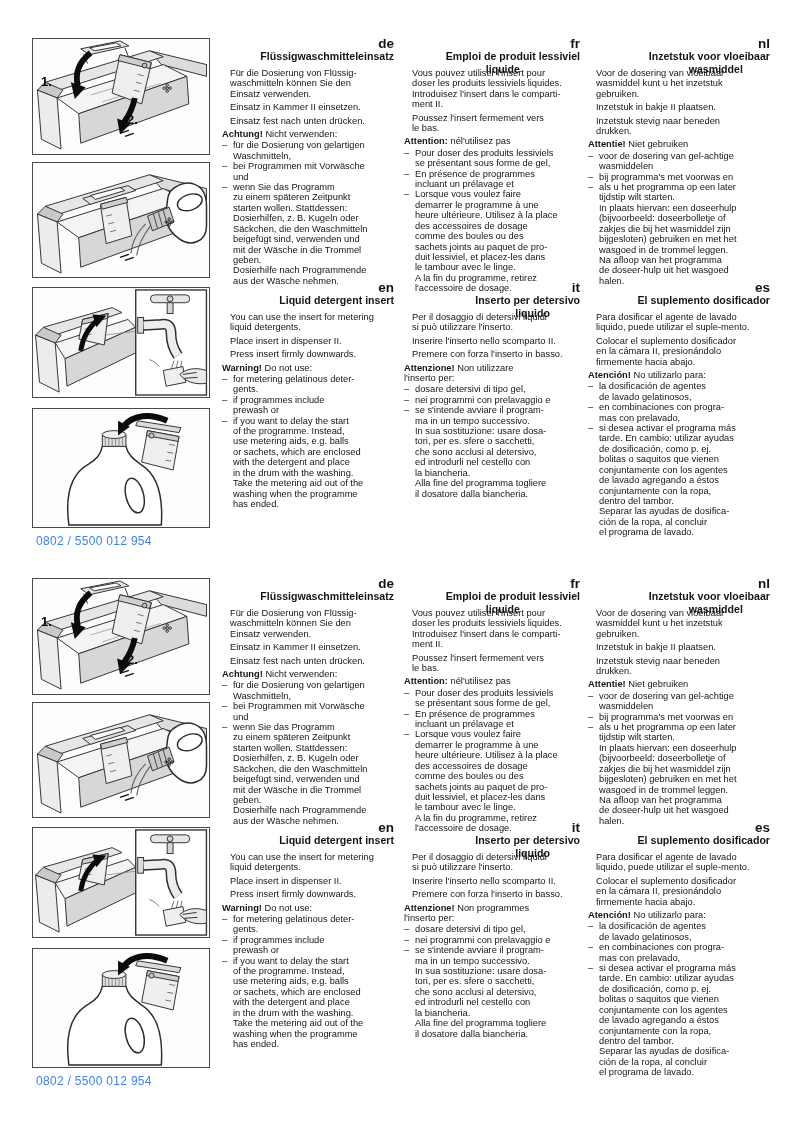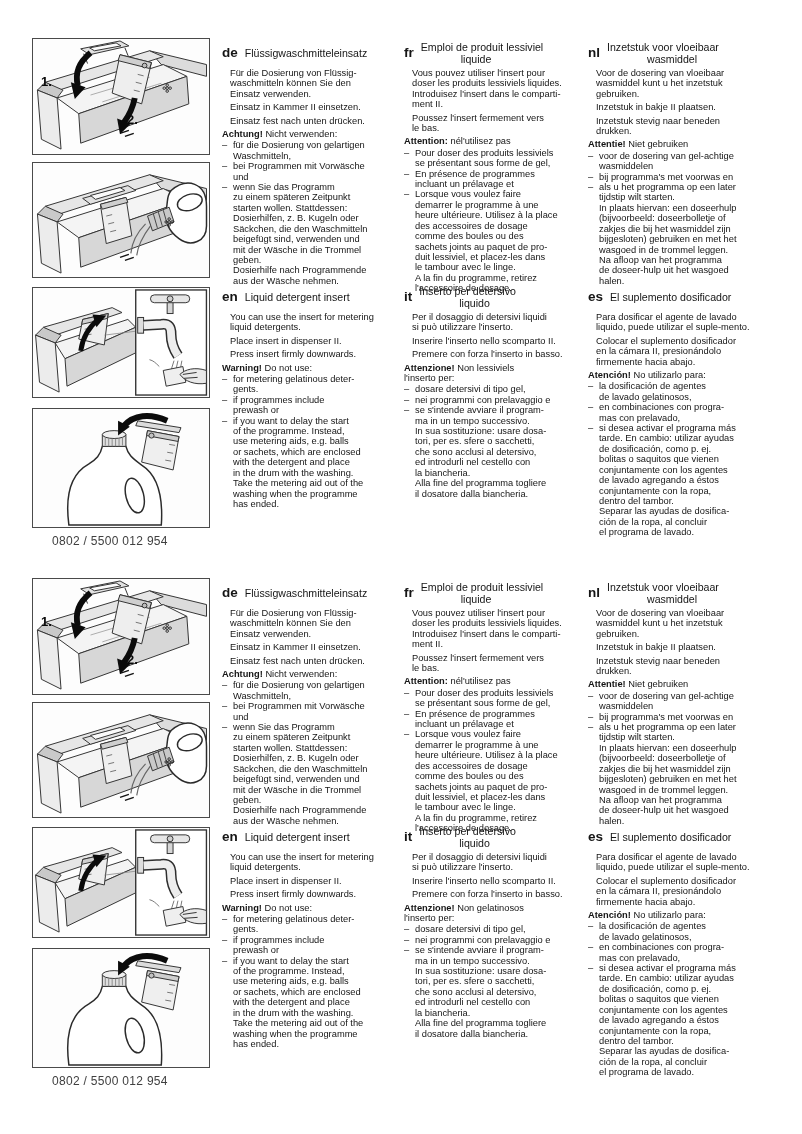--- a/index.html
+++ b/index.html
@@ -21,35 +21,35 @@
   .fig4{top:373px;width:178px;height:120px;}
   .figlabel{position:absolute;font-weight:700;font-size:13px;color:#0a0a0a;line-height:1;}
   .figlabel.l1{left:8px;top:36px;}
   .figlabel.l2{left:94px;top:74px;}
   .lang{position:absolute;}
   .c1{left:222px;width:172px;}
   .c2{left:404px;width:176px;}
   .c3{left:588px;width:182px;}
   .r1{top:3px;}
   .r2{top:247px;}
-  .lhead{height:30px;display:flex;gap:7px;align-items:center;}
+  .lhead{height:30px;display:flex;align-items:flex-end;flex-direction:column;}
   .code{font-weight:700;font-size:13.5px;line-height:12px;}
-  .ltitle{font-weight:400;font-size:10.6px;line-height:12.5px;}
+  .ltitle{font-weight:700;font-size:10.6px;line-height:12.5px;}
   .t1,.t2{display:block;white-space:pre;}
   .t2{margin-left:40px;}
   .t2:empty{display:none;}
   .body{font-size:9.3px;line-height:10.4px;}
   .p{margin:0 8px 3px;white-space:pre;}
   .p:empty{display:none;margin:0;}
   .warn{margin:3px 0 1px;white-space:pre;}
   .warn b{font-weight:700;}
   .li{display:flex;margin:0;}
   .dash{width:11px;flex:0 0 11px;}
   .litext{white-space:pre;flex:1;}
-  .footer{position:absolute;left:36px;top:499px;font-size:12px;letter-spacing:.3px;color:#404040;margin-left:16px;}
+  .footer{position:absolute;left:36px;top:499px;font-size:12px;letter-spacing:.3px;color:#3b82f6;}
 </style>
 </head>
 <body>
 
 <div id="page">
   <section class="half">
 
     <div class="fig fig1">
       <svg viewBox="0 0 178 117">
         <g stroke="#333" stroke-width="1" stroke-linejoin="round">
@@ -405,21 +405,21 @@
         <span class="ltitle">
           <span class="t1">Inserto per detersivo</span>
           <span class="t2">liquido</span>
         </span>
       </div>
       <div class="body">
         <div class="p">Per il dosaggio di detersivi liquidi
 si può utilizzare l'inserto.</div>
         <div class="p">Inserire l'inserto nello scomparto II.</div>
         <div class="p">Premere con forza l'inserto in basso.</div>
-        <div class="warn"><b>Attenzione!</b><span> Non lessiviels
+        <div class="warn"><b>Attenzione!</b><span> Non utilizzare
 l'inserto per:</span></div>
         <div class="li">
             <span class="dash">–</span>
             <span class="litext">dosare detersivi di tipo gel,</span>
           </div>
         <div class="li">
             <span class="dash">–</span>
             <span class="litext">nei programmi con prelavaggio e</span>
           </div>
         <div class="li">
@@ -840,21 +840,21 @@
         <span class="ltitle">
           <span class="t1">Inserto per detersivo</span>
           <span class="t2">liquido</span>
         </span>
       </div>
       <div class="body">
         <div class="p">Per il dosaggio di detersivi liquidi
 si può utilizzare l'inserto.</div>
         <div class="p">Inserire l'inserto nello scomparto II.</div>
         <div class="p">Premere con forza l'inserto in basso.</div>
-        <div class="warn"><b>Attenzione!</b><span> Non gelatinosos
+        <div class="warn"><b>Attenzione!</b><span> Non programmes
 l'inserto per:</span></div>
         <div class="li">
             <span class="dash">–</span>
             <span class="litext">dosare detersivi di tipo gel,</span>
           </div>
         <div class="li">
             <span class="dash">–</span>
             <span class="litext">nei programmi con prelavaggio e</span>
           </div>
         <div class="li">

